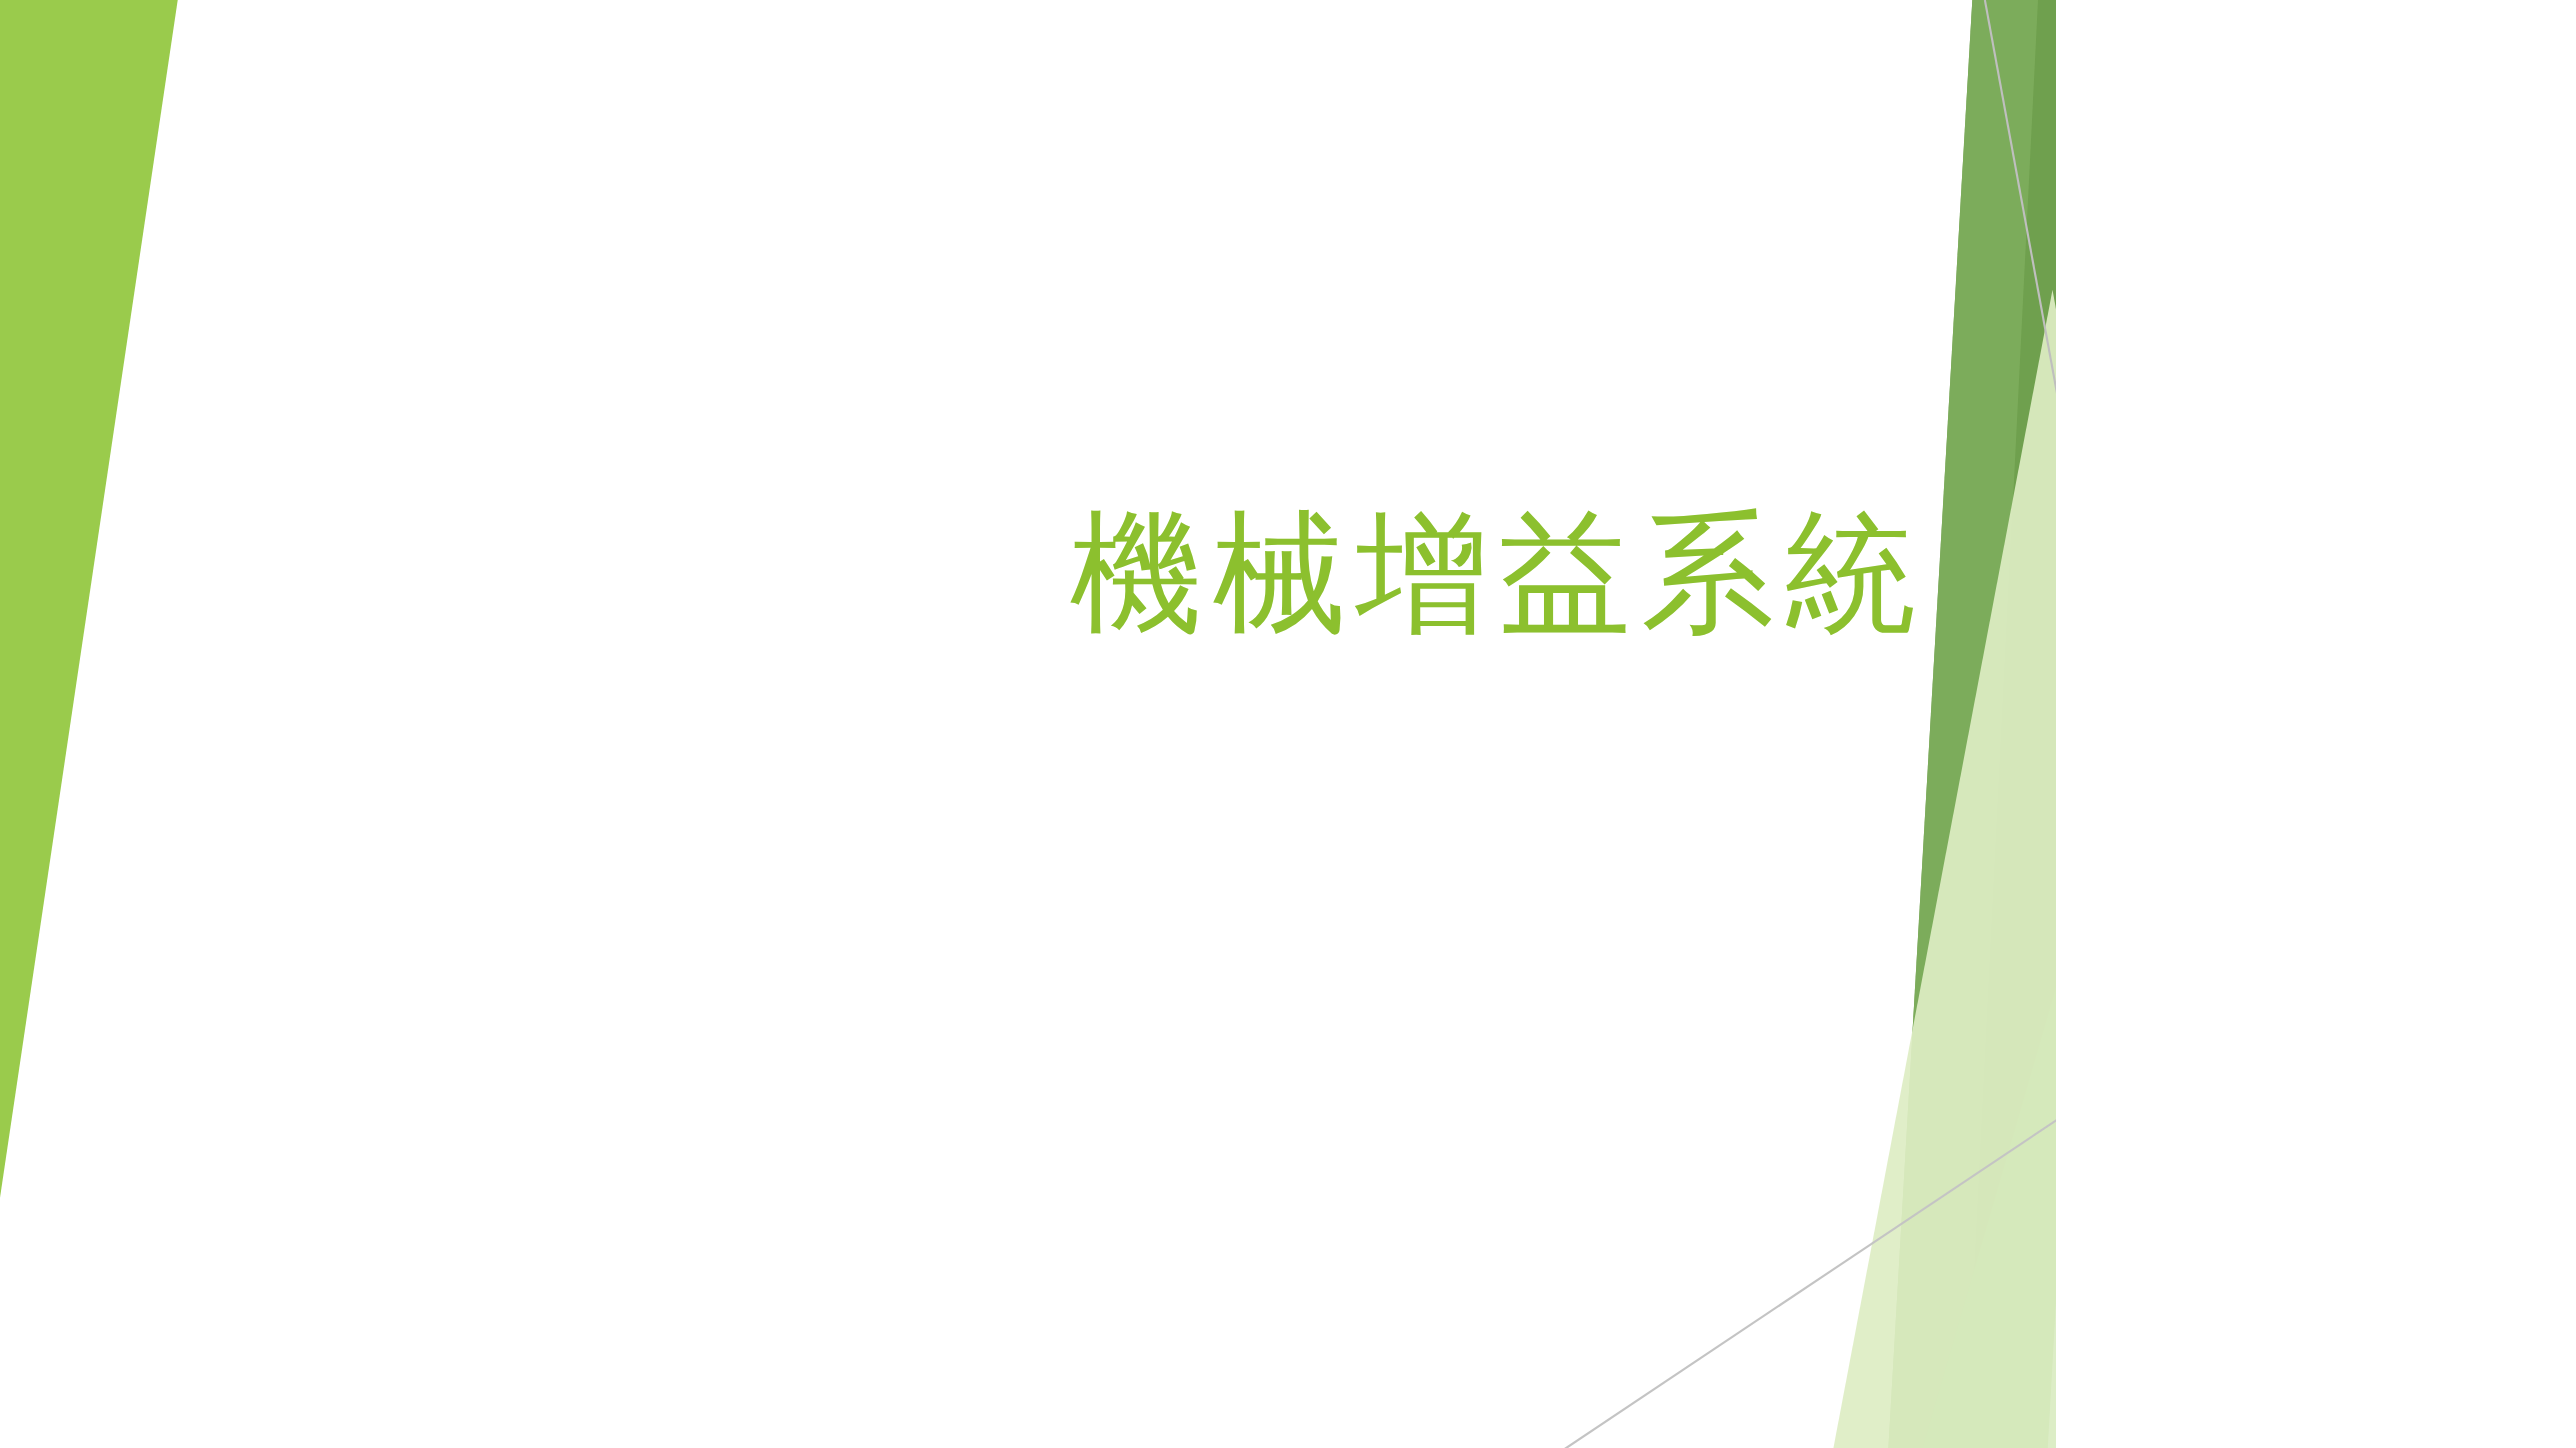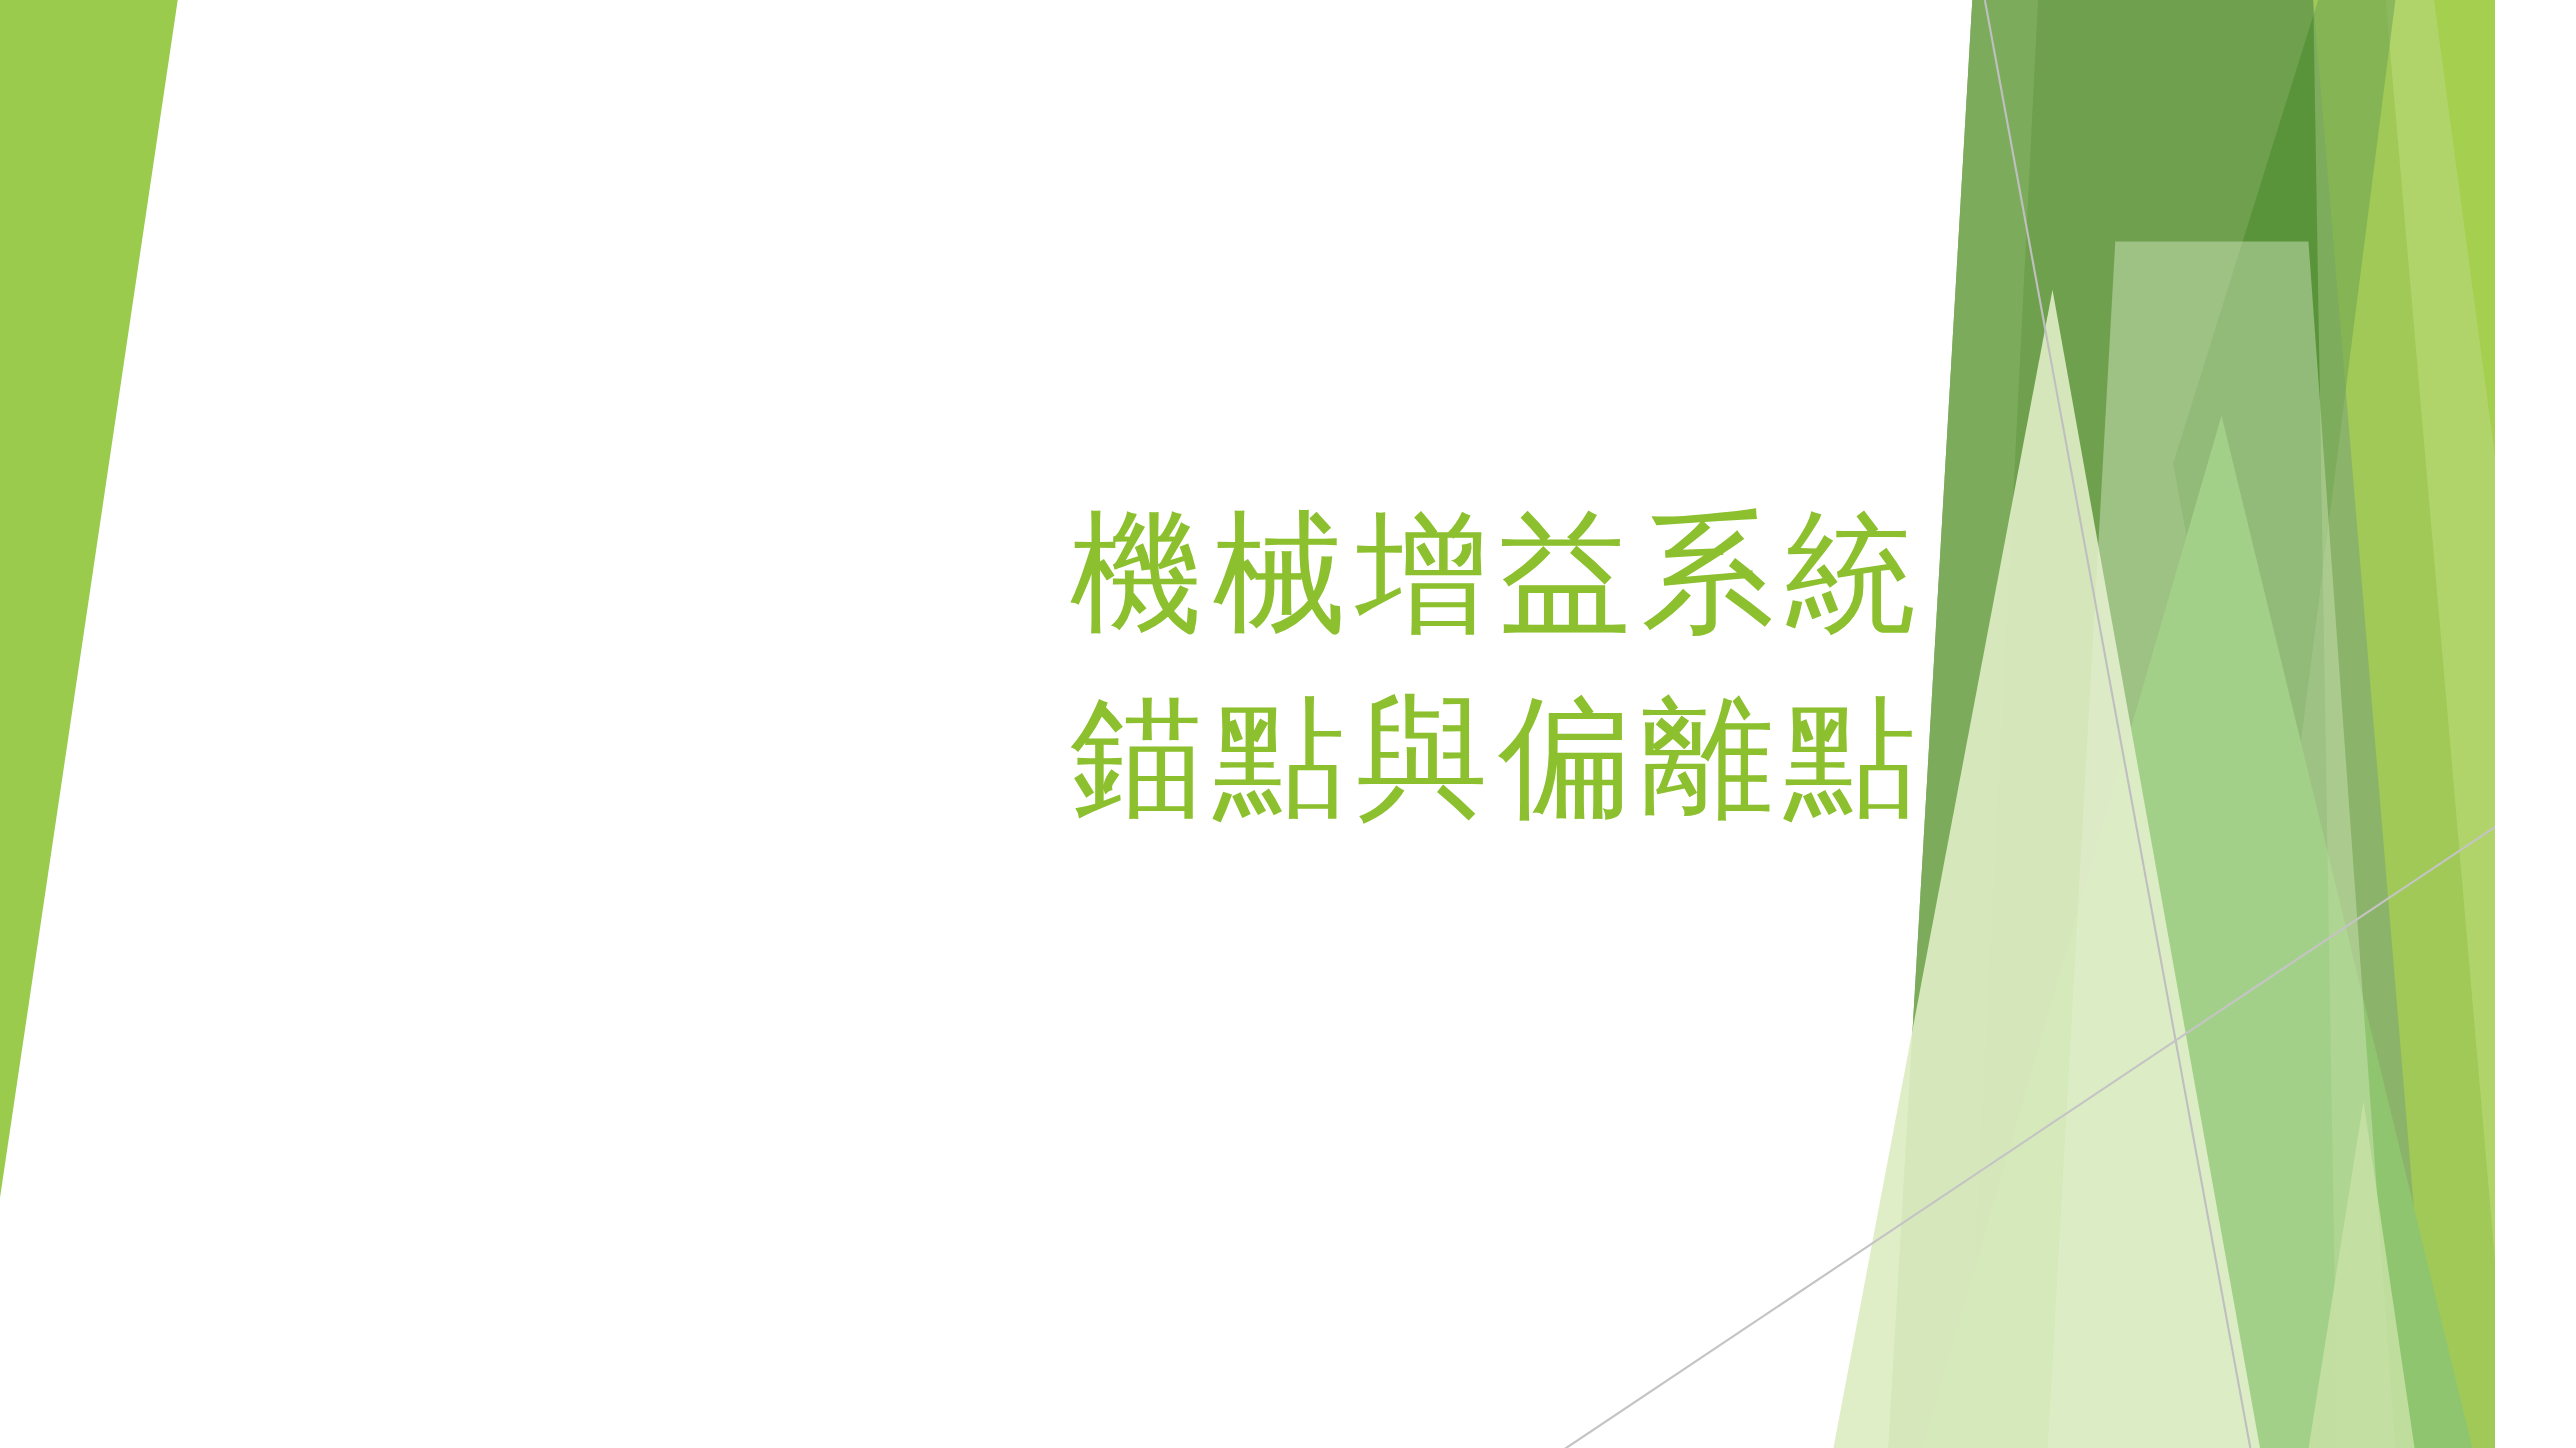--- a/index.html
+++ b/index.html
@@ -9,21 +9,21 @@
     background: #ffffff;
   }
   body {
     width: 2576px;
     height: 1449px;
     overflow: hidden;
     font-family: "Liberation Sans", sans-serif;
   }
   #slide {
     position: relative;
-    width: 2495px;
+    width: 2056px;
     height: 1449px;
     background: #ffffff;
     overflow: hidden;
   }
   #decor-left, #decor-right {
     position: absolute;
     top: 0;
     left: 0;
     width: 2576px;
     height: 1449px;
@@ -78,17 +78,16 @@
 
     <polygon points="2447,1140 2500,1500 2390,1500" fill="#C8E0A4" opacity="0.85"></polygon>
 
     <line x1="2055" y1="0" x2="2330" y2="1500" stroke="#BFBFBF" stroke-width="2.2"></line>
 
     <line x1="2667" y1="800" x2="1620" y2="1500" stroke="#C4C4C4" stroke-width="2.2"></line>
   </svg>
 
   <div id="title-block">
     <span class="title-line" style="color:#8CC02E">機械增益系統</span>
-    <span class="title-line" style="color:#8CC02E">錨點與偏離點</span>
   </div>
 
 </div>
 
 
 </body></html>

